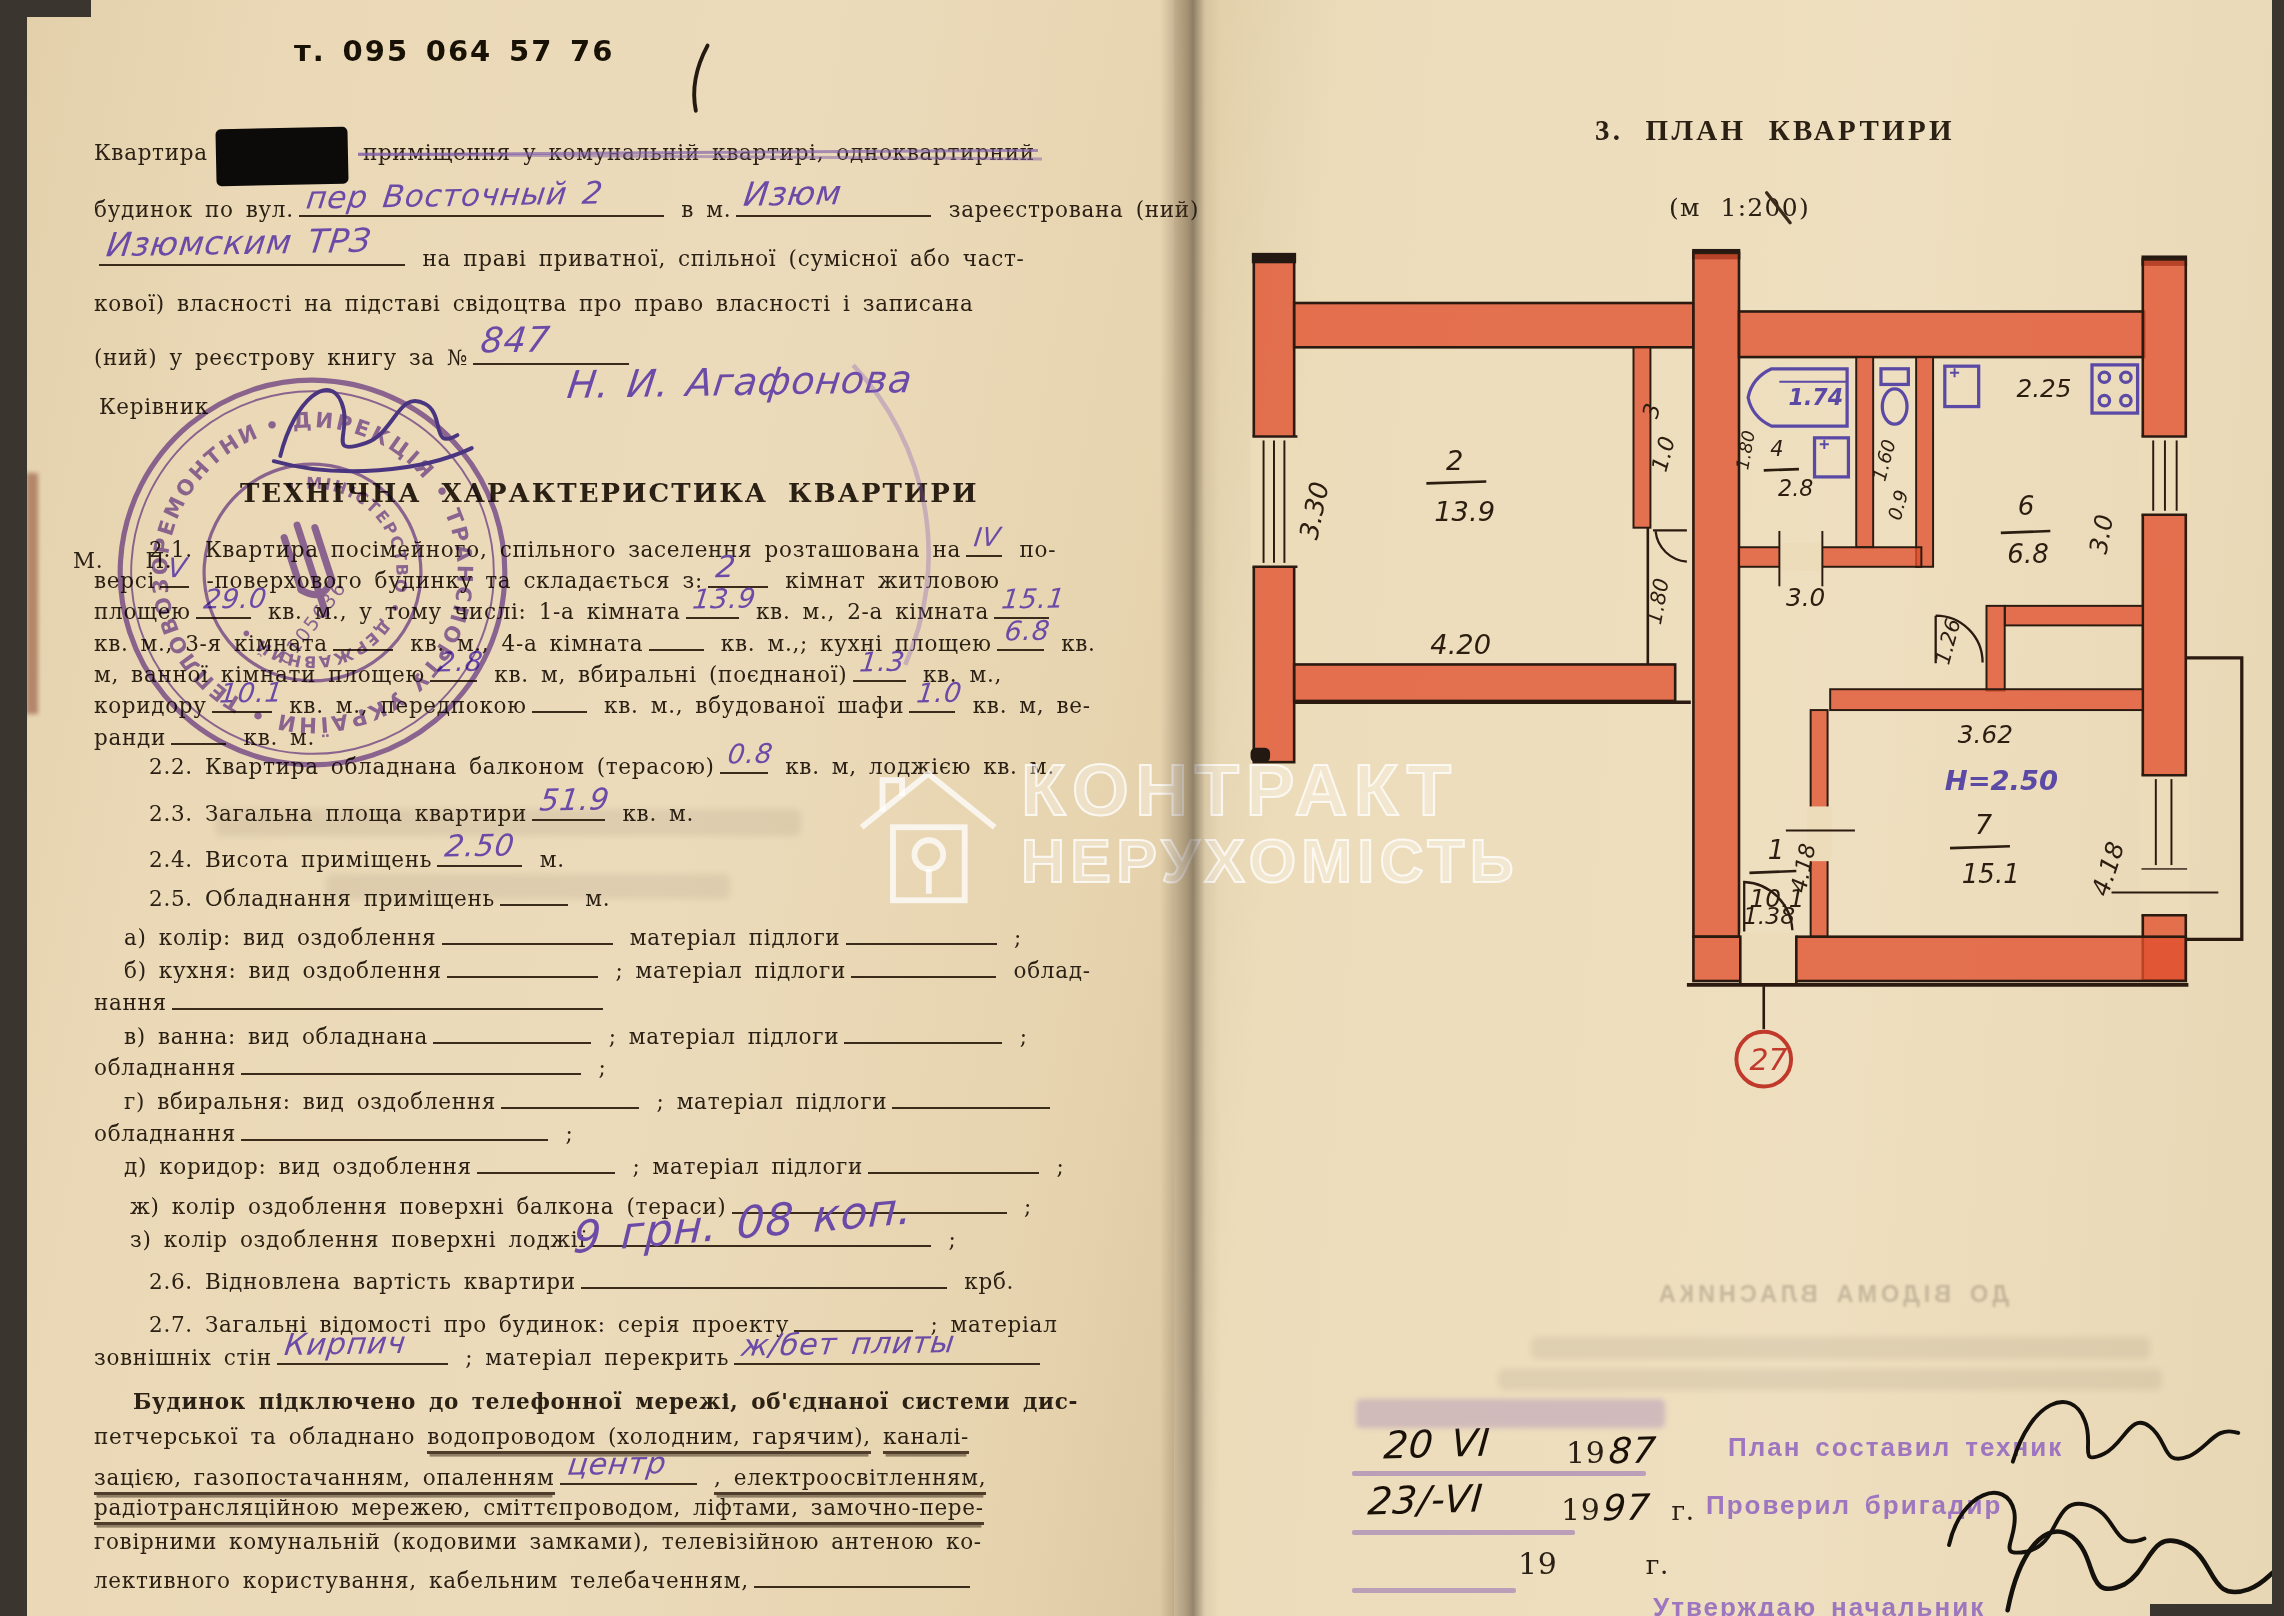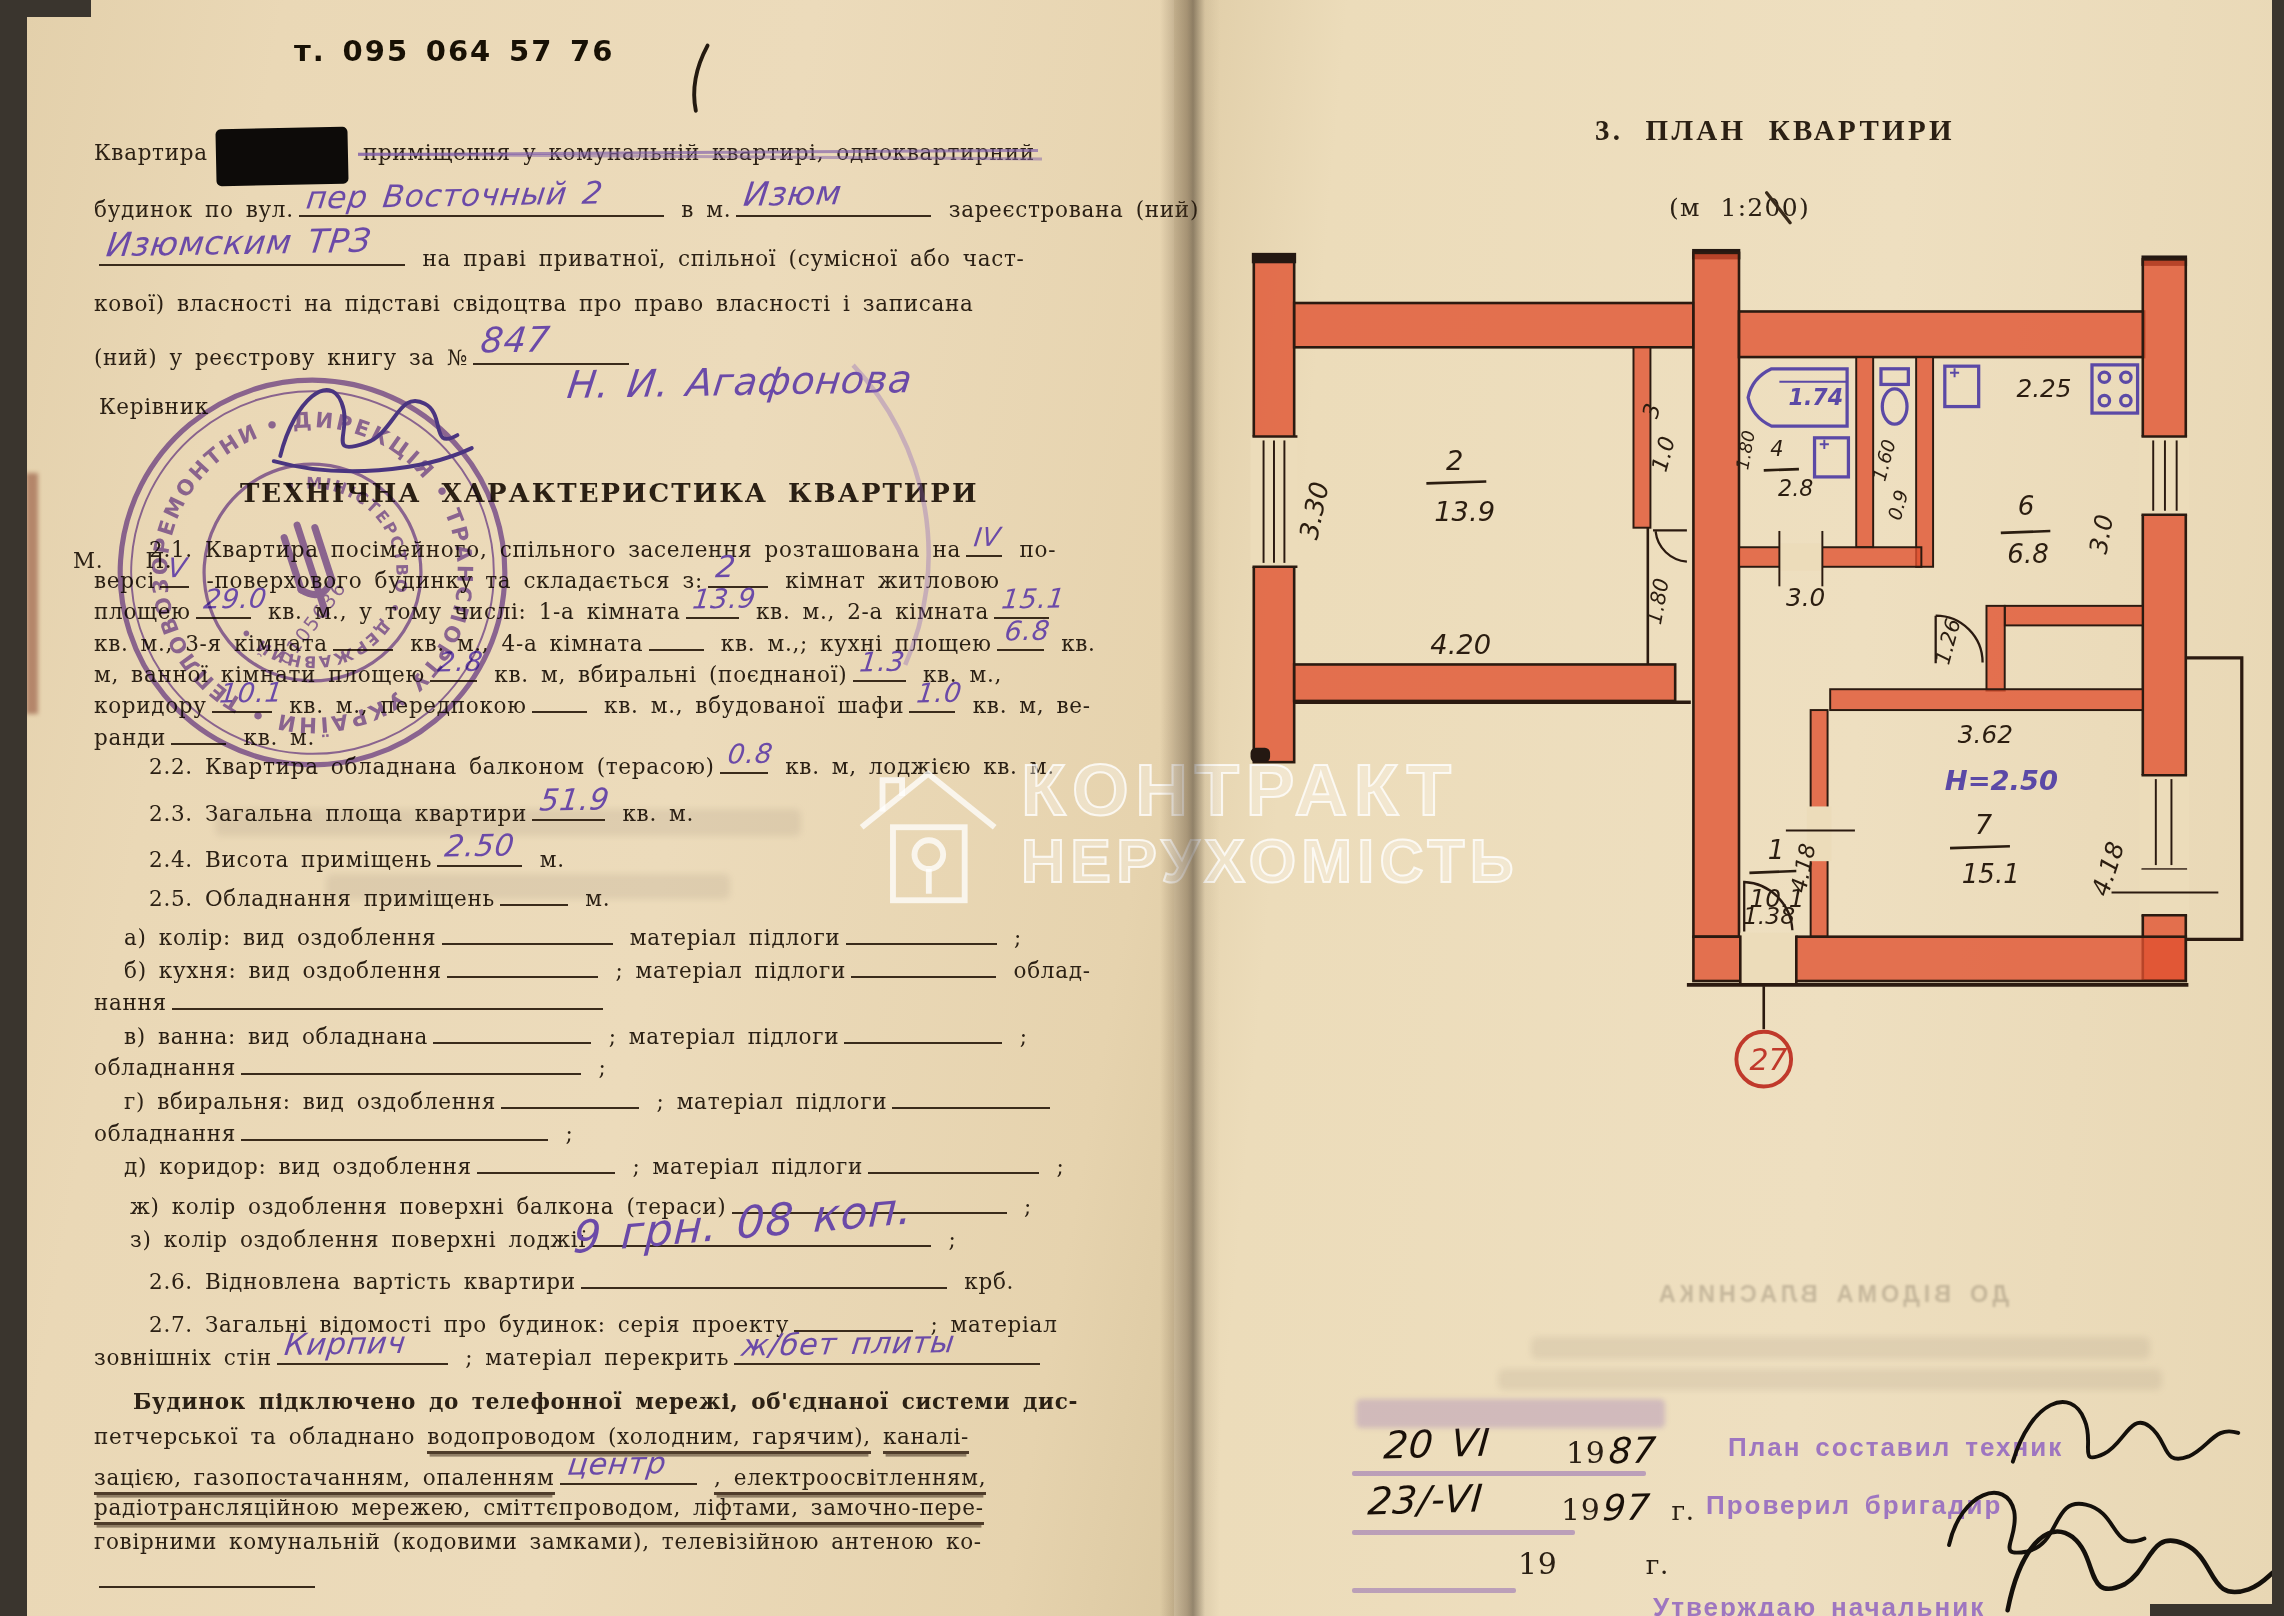--- a/index.html
+++ b/index.html
@@ -96,21 +96,21 @@
       <div class="line" style="left: 130px; top: 1223px;"><span class="p">з) колір оздоблення поверхні лоджії</span><span class="blank" style="width: 340px;"></span> <span class="p">;</span></div>
       <div class="line rot" style="left: 573px; top: 1199px;"><span class="hw" style="font-size: 44px;">9 грн. 08 коп.</span></div>
       <div class="line" style="left: 149px; top: 1265px;"><span class="p">2.6. Відновлена вартість квартири</span><span class="blank" style="width: 366px;"></span> <span class="p">крб.</span></div>
       <div class="line" style="left: 149px; top: 1308px;"><span class="p">2.7. Загальні відомості про будинок: серія проекту</span><span class="blank" style="width: 119px;"></span> <span class="p">; матеріал</span></div>
       <div class="line" style="left: 94px; top: 1341px;"><span class="p">зовнішніх стін</span><span class="blank" style="width: 171px;"><span class="hw hb-inner" style="font-size: 30px;">Кирпич</span></span> <span class="p">; матеріал перекрить</span><span class="blank" style="width: 306px;"><span class="hw hb-inner" style="font-size: 30px;">ж/бет плиты</span></span></div>
       <div class="line" style="left: 133px; top: 1390px; font-weight: bold;"><span class="p">Будинок підключено до телефонної мережі, об'єднаної системи дис-</span></div>
       <div class="line" style="left: 94px; top: 1425px;"><span class="p">петчерської та обладнано</span> <span class="p pen-u">водопроводом (холодним, гарячим),</span> <span class="p pen-u">каналі-</span></div>
       <div class="line" style="left: 94px; top: 1461px;"><span class="p pen-u">зацією, газопостачанням, опаленням</span><span class="blank" style="width: 137px;"><span class="hw hb-inner" style="font-size: 30px;">центр</span></span> <span class="p pen-u">, електроосвітленням,</span></div>
       <div class="line" style="left: 94px; top: 1496px;"><span class="p pen-u">радіотрансляційною мережею, сміттєпроводом, ліфтами, замочно-пере-</span></div>
       <div class="line" style="left: 94px; top: 1530px;"><span class="p">говірними комунальній (кодовими замками), телевізійною антеною ко-</span></div>
-      <div class="line" style="left: 94px; top: 1564px;"><span class="blank" style="width: 216px;"></span></div>
+      <div class="line" style="left: 94px; top: 1564px;"><span class="p">лективного користування, кабельним телебаченням,</span><span class="blank" style="width: 216px;"></span></div>
       <div class="line title" style="left: 1595px; top: 115px; font-family: Liberation Serif, serif;"><span class="p">3. ПЛАН КВАРТИРИ</span></div>
       <div class="line scale" style="left: 1669px; top: 194px;"><span class="p">(м 1:200)</span></div>
       <div class="line ghost" style="left: 1655px; top: 1282px;"><span class="p">ДО ВІДОМА ВЛАСНИКА</span></div>
       <div class="line" style="left: 1384px; top: 1424px;"><span class="hwk" style="font-size: 38px;">20 VI</span></div>
       <div class="line" style="left: 1566px; top: 1431px;"><span class="p" style="font-size: 30px;">19</span><span class="gap" style="width: 3.9px;"></span><span class="hwk" style="font-size: 36px;">87</span></div>
       <div class="line" style="left: 1728px; top: 1433px;"><span class="st">План составил техник</span></div>
       <div class="line" style="left: 1368px; top: 1480px;"><span class="hwk" style="font-size: 38px;">23/-VI</span></div>
       <div class="line" style="left: 1561px; top: 1488px;"><span class="p" style="font-size: 30px;">19</span><span class="gap" style="width: 2.6px;"></span><span class="hwk" style="font-size: 36px;">97</span><span class="gap" style="width: 9px;"></span> <span class="p" style="font-size: 26px;">г.</span></div>
       <div class="line" style="left: 1706px; top: 1491px;"><span class="st">Проверил бригадир</span></div>
       <div class="line" style="left: 1518px; top: 1547px;"><span class="p" style="font-size: 30px;">19</span><span class="gap" style="width: 76px;"></span> <span class="p" style="font-size: 26px;">г.</span></div>

